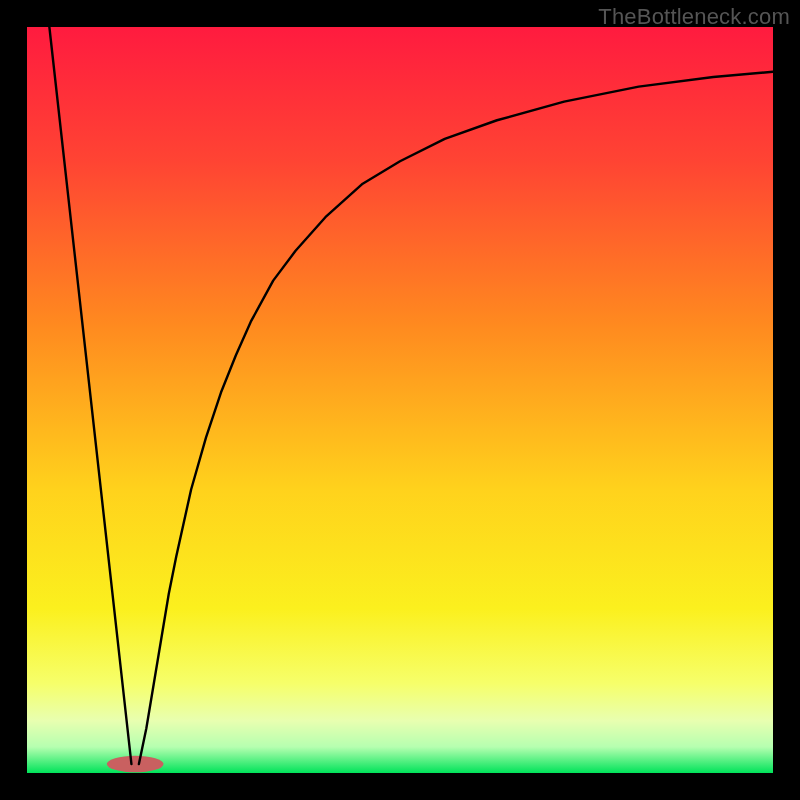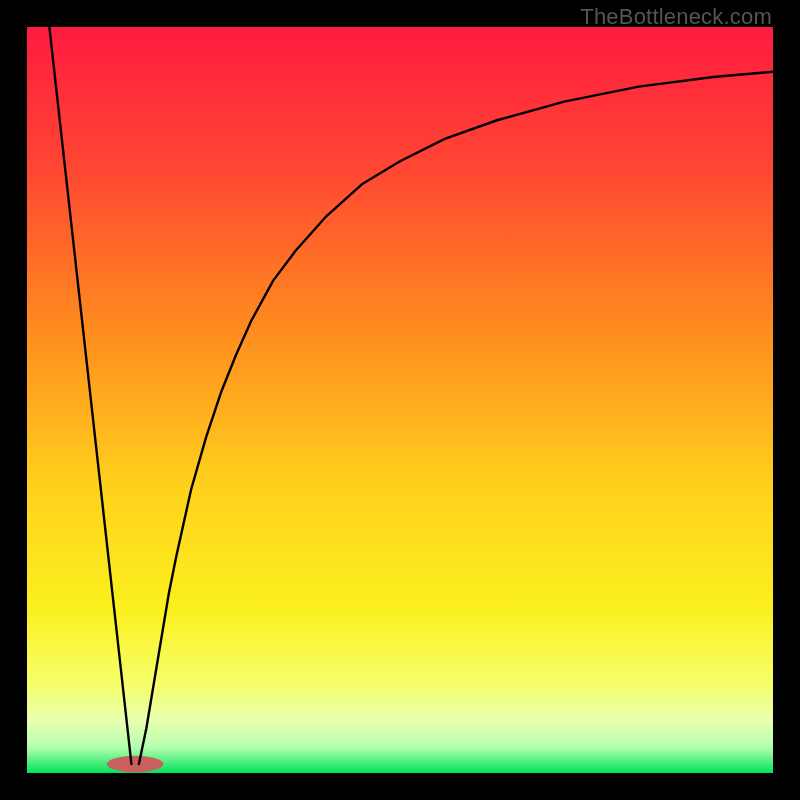--- a/index.html
+++ b/index.html
@@ -20,21 +20,21 @@
   .plot {
     position: absolute;
     left: 27px;
     top: 27px;
     width: 746px;
     height: 746px;
   }
   .watermark {
     position: absolute;
     top: 4px;
-    right: 28px;
+    right: 10px;
     color: #555;
     font-size: 22px;
     font-weight: 500;
     letter-spacing: 0.2px;
     user-select: none;
   }
   svg { display: block; }
 </style>
 </head>
 <body>

